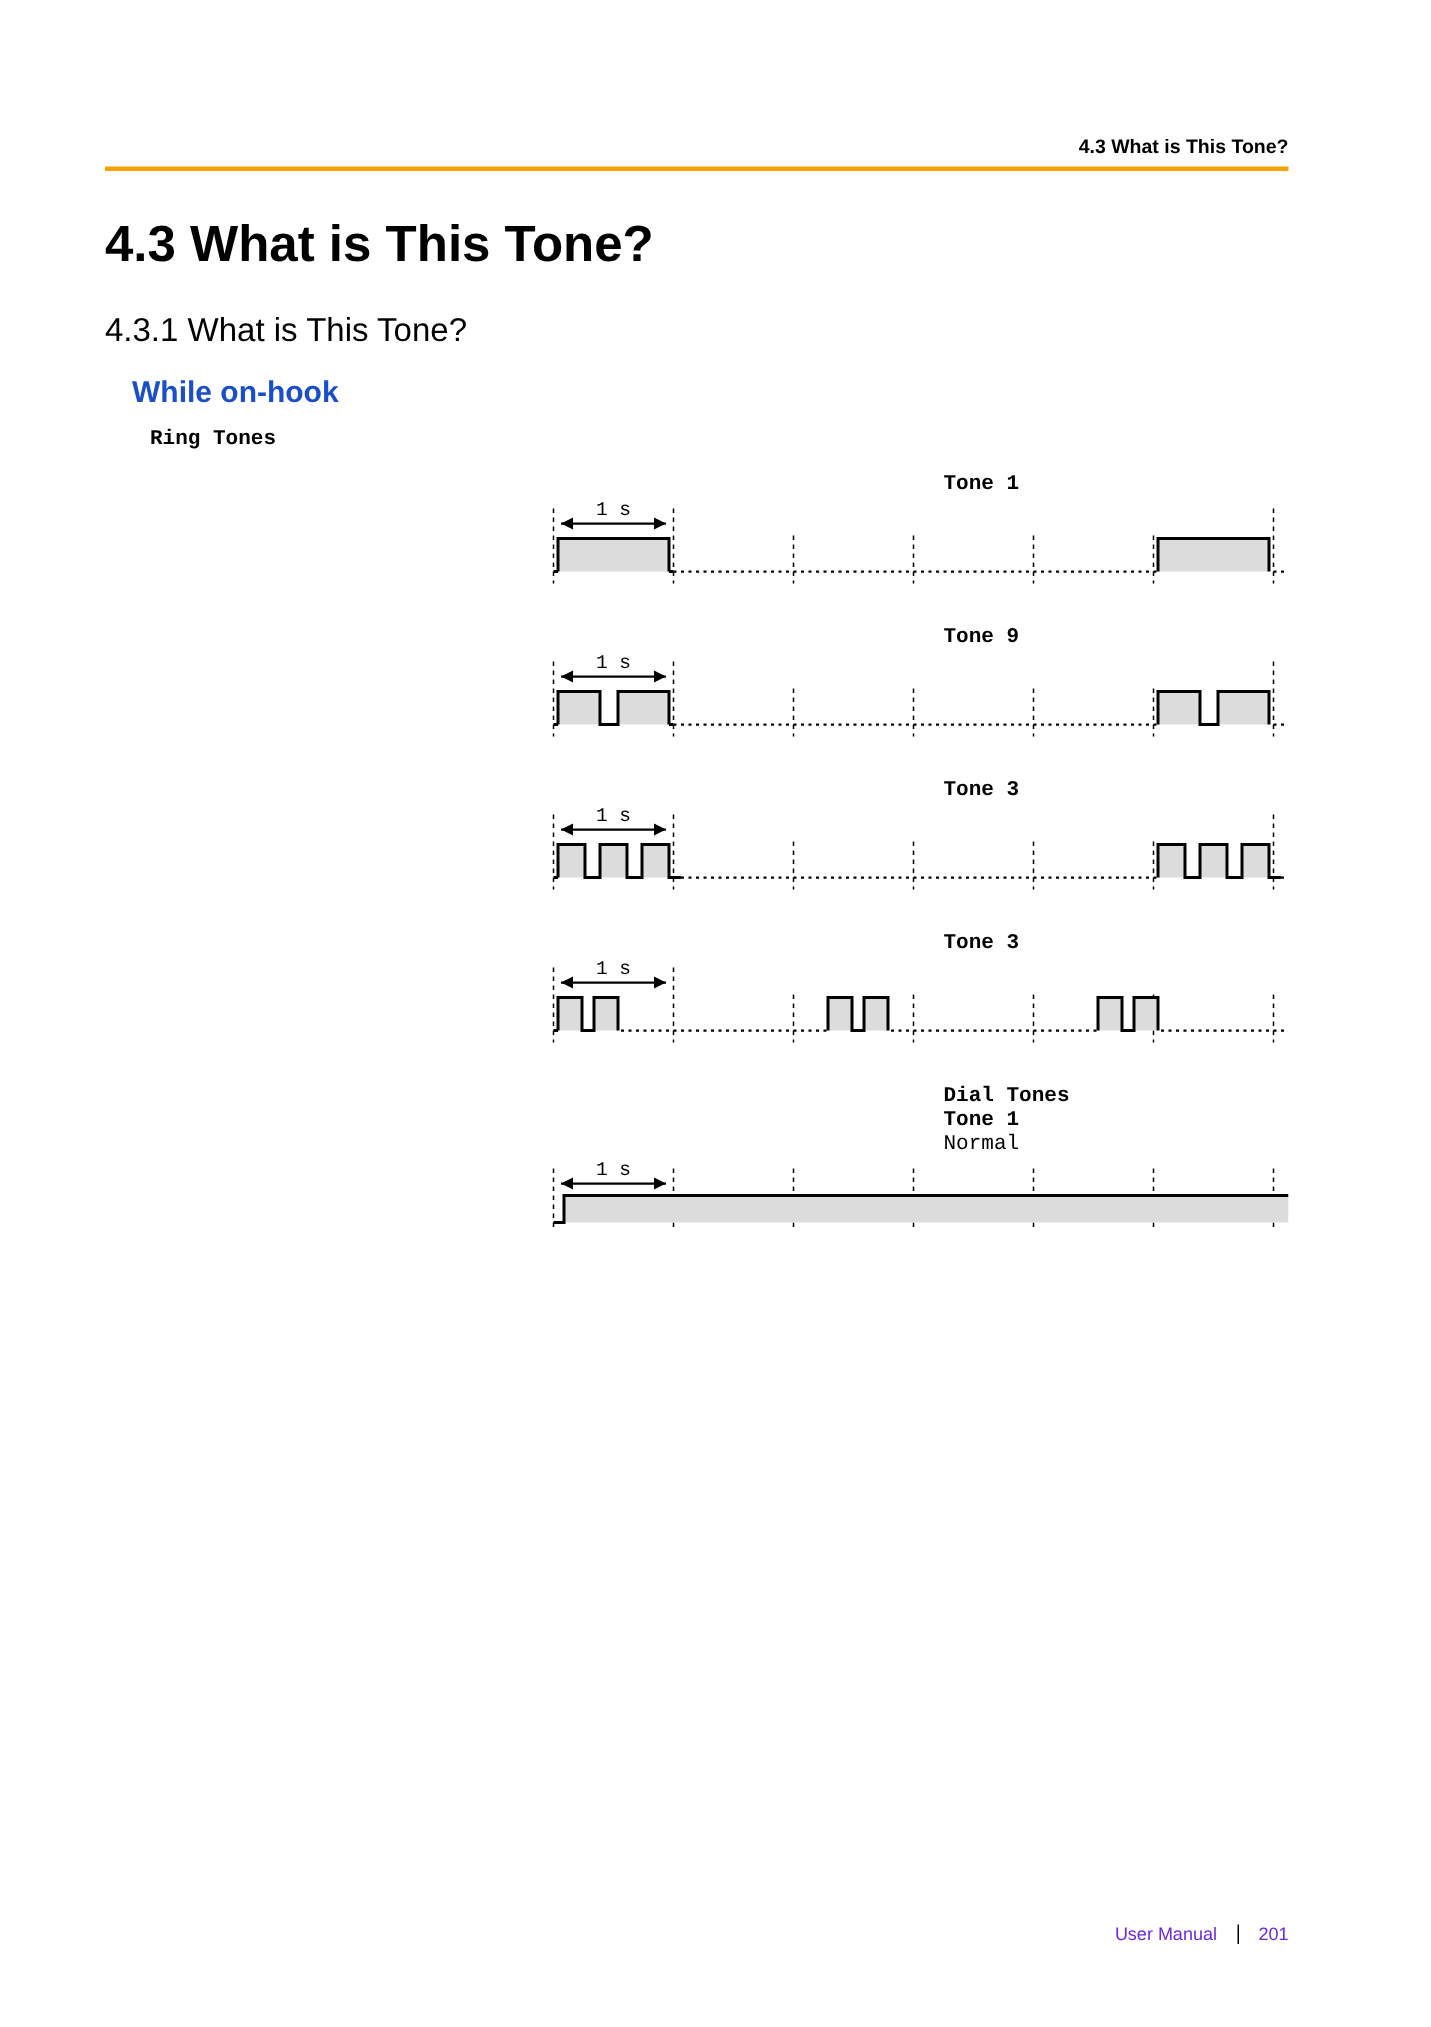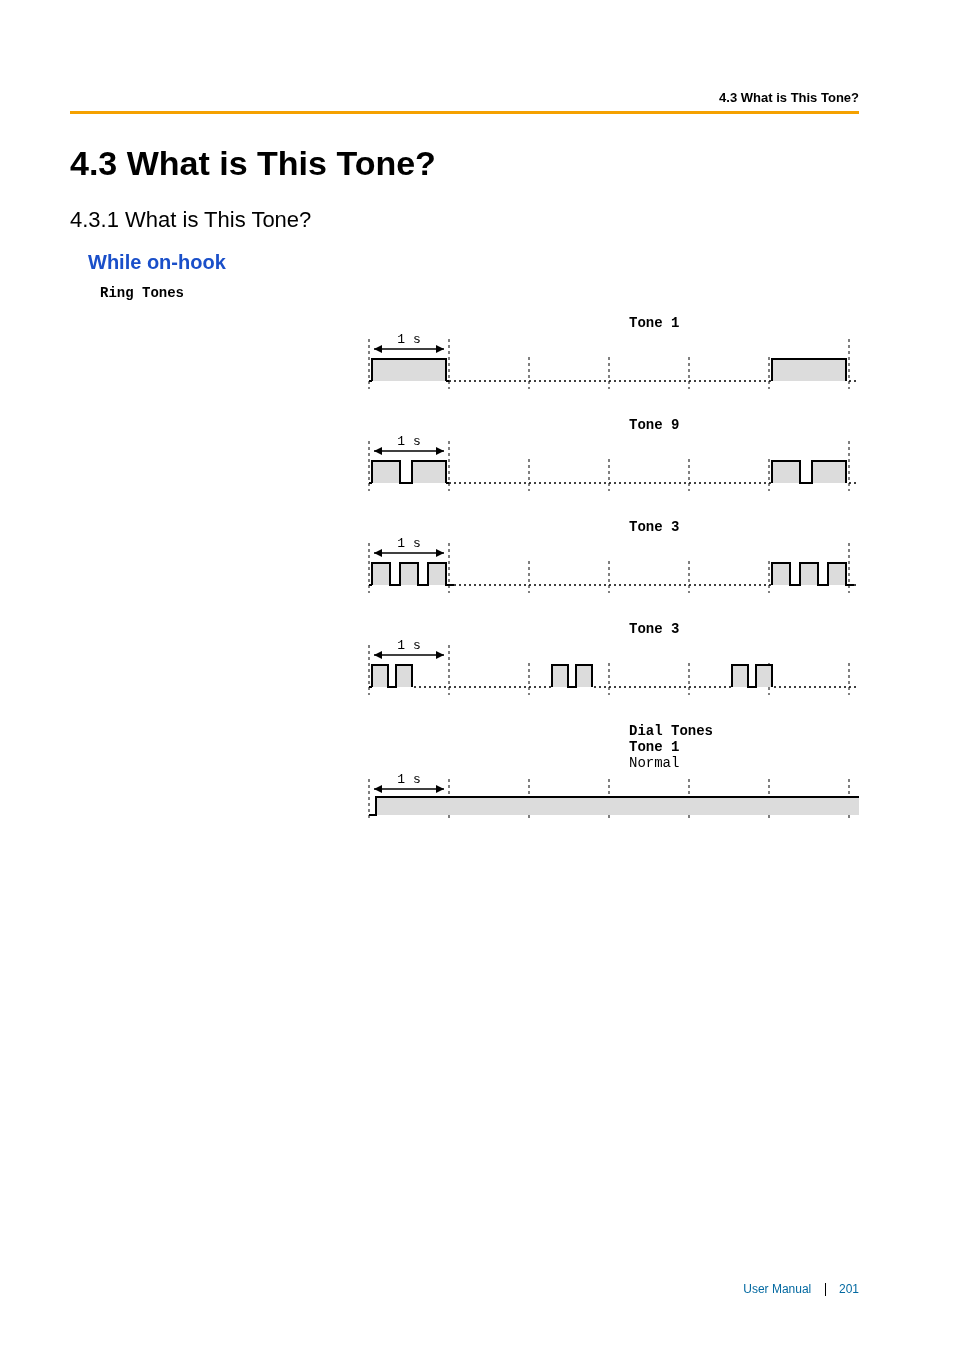--- a/index.html
+++ b/index.html
@@ -71,21 +71,21 @@
   .tone-label .normal { font-weight: normal; }
   .diagram {
     width: 505px;
     height: 62px;
   }
   .footer {
     position: absolute;
     bottom: 55px;
     right: 95px;
     font-size: 12px;
-    color: #0369a1;
+    color: #6d28d9;
   }
   .footer .divider {
     display: inline-block;
     border-left: 1px solid #000;
     height: 13px;
     vertical-align: middle;
     margin: 0 10px;
   }
 </style>
 </head>

